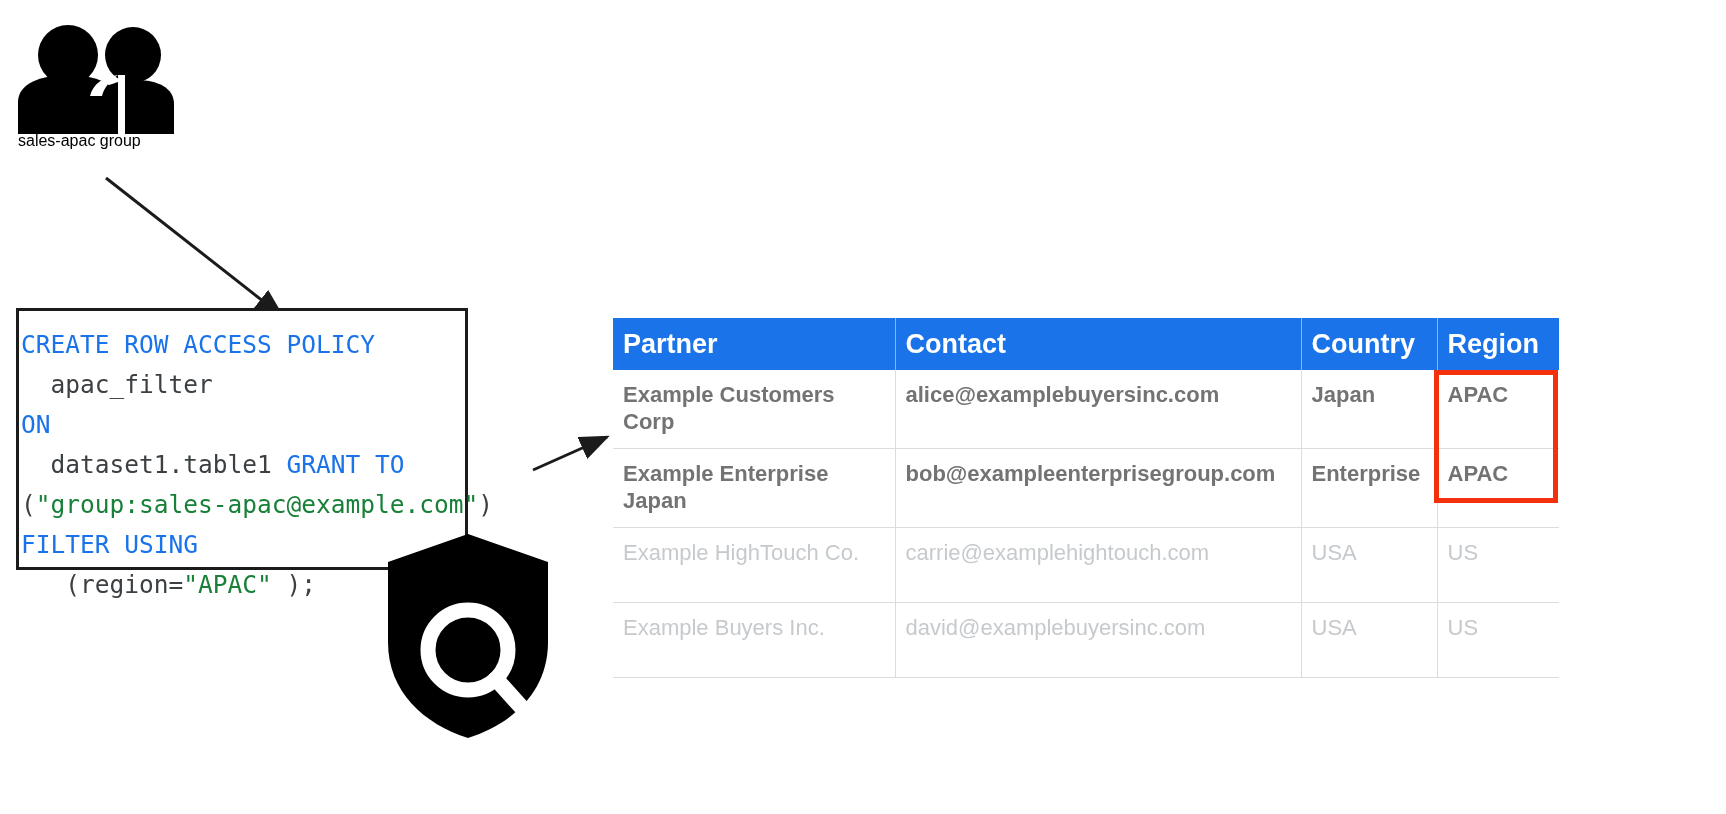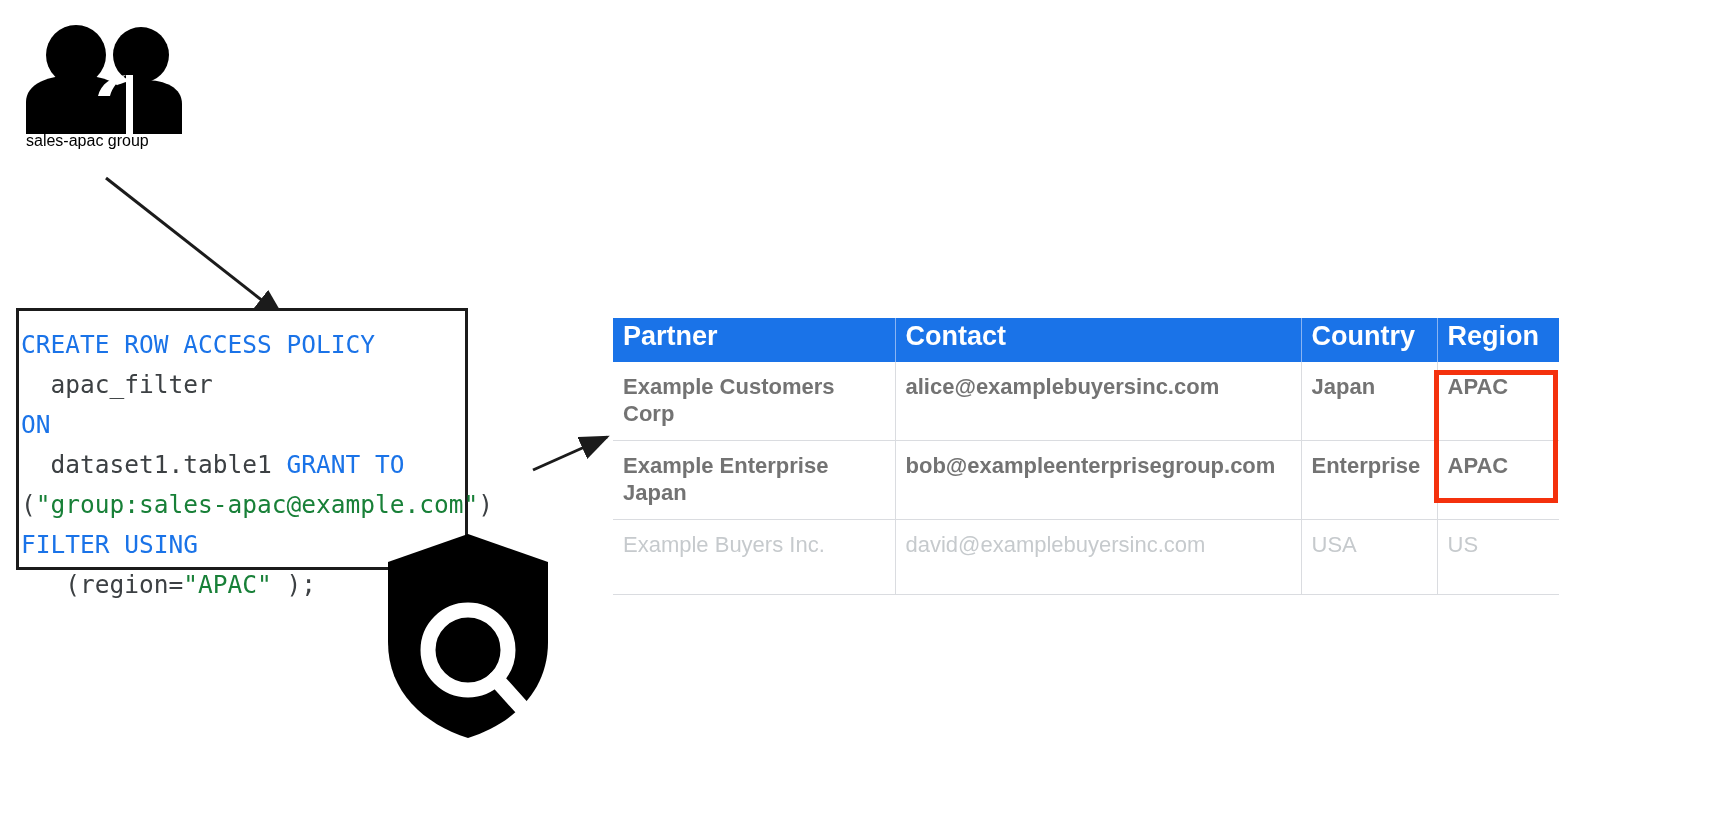--- a/index.html
+++ b/index.html
@@ -15,21 +15,20 @@
     font-family: "Liberation Sans", sans-serif;
     -webkit-font-smoothing: antialiased;
   }
 
   
   #group-node {
     position: absolute;
     left: 18px;
     top: 22px;
     width: 230px;
-    margin-left: 8px;
   }
   #group-icon-wrap {
     width: 180px;
     height: 110px;
     position: relative;
   }
   #group-icon-wrap svg { display: block; }
 
   
   #connectors {
@@ -90,21 +89,21 @@
     border-collapse: collapse;
     width: 946px;
     table-layout: fixed;
   }
   table.partner-table th {
     background: #1a73e8;
     color: #ffffff;
     font-size: 27px;
     font-weight: bold;
     text-align: left;
-    padding: 3px 10px 11px 10px;
+    padding: 11px 10px 11px 10px;
     border-right: 1px solid #8ab4f2;
     vertical-align: middle;
     line-height: 1.12;
   }
   table.partner-table th:last-child { border-right: none; }
 
   table.partner-table td {
     font-size: 22px;
     padding: 12px 10px 12px 10px;
     border-bottom: 1px solid #dadce0;
@@ -219,20 +218,26 @@
           <td>Japan</td>
           <td>APAC</td>
         </tr>
         <tr class="row-visible">
           <td>Example Enterprise Japan</td>
           <td>bob@exampleenterprisegroup.com</td>
           <td>Enterprise</td>
           <td>APAC</td>
         </tr>
         <tr class="row-masked">
+          <td>Example HighTouch Co.</td>
+          <td>carrie@examplehightouch.com</td>
+          <td>USA</td>
+          <td>US</td>
+        </tr>
+        <tr class="row-masked">
           <td>Example Buyers Inc.</td>
           <td>david@examplebuyersinc.com</td>
           <td>USA</td>
           <td>US</td>
         </tr>
       </tbody>
   </table>
 </div>
 
 <div id="region-highlight"></div>

